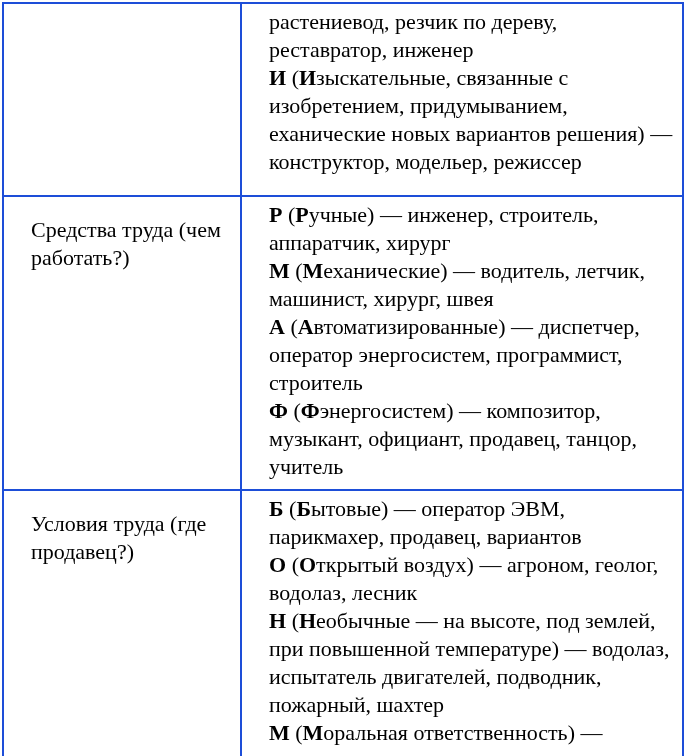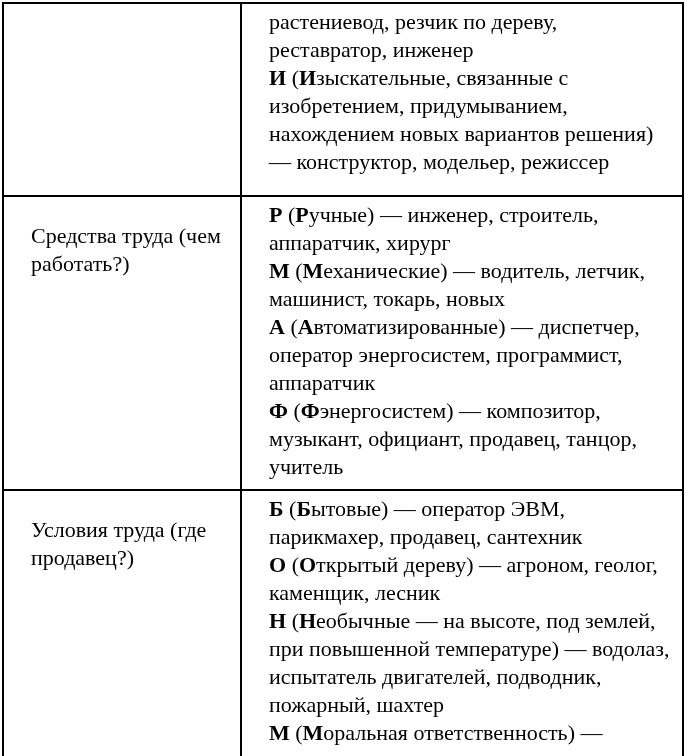--- a/index.html
+++ b/index.html
@@ -20,21 +20,21 @@
     background: #ffffff;
     box-sizing: border-box;
     padding: 2px 3px 0 2px;
   }
   table.prof-table {
     border-collapse: collapse;
     table-layout: fixed;
     width: 682px;
   }
   table.prof-table td {
-    border: 2px solid #000000;
+    border: 2px solid #1d4ed8;
     vertical-align: top;
     font-size: 22px;
     line-height: 28px;
     background: #ffffff;
     padding-left: 27px;
   }
   td.cell-left {
     width: 201px;
     padding: 11px 8px 8px 12px;
   }
@@ -42,54 +42,54 @@
     padding: 4px 8px 8px 14px;
   }
   tr:nth-child(1) td { height: 172px; }
   tr:nth-child(2) td { height: 273px; }
   tr:nth-child(3) td { height: 280px; }
   td p {
     margin: 0;
     padding: 0;
   }
   td.cell-left p {
-    margin-top: 14px;
+    margin-top: 8px;
   }
   b { font-weight: bold; }
 </style>
 </head>
 <body>
 
 <div class="page">
   <table class="prof-table">
     <tbody>
         <tr>
           <td class="cell-left"></td>
           <td class="cell-right">
             <p><span>растениевод, резчик по дереву, реставратор, инженер</span></p>
-            <p><b>И</b><span> (</span><b>И</b><span>зыскательные, связанные с изобретением, придумыванием, нахождением новых вариантов решения) — конструктор, модельер, режиссер</span></p>
+            <p><b>И</b><span> (</span><b>И</b><span>зыскательные, связанные с изобретением, придумыванием, еханические новых вариантов решения) — конструктор, модельер, режиссер</span></p>
           </td>
         </tr>
         <tr>
           <td class="cell-left">
             <p>Средства труда (чем работать?)</p>
           </td>
           <td class="cell-right">
             <p><b>Р</b><span> (</span><b>Р</b><span>учные) — инженер, строитель, аппаратчик, хирург</span></p>
-            <p><b>М</b><span> (</span><b>М</b><span>еханические) — водитель, летчик, машинист, токарь, новых</span></p>
-            <p><b>А</b><span> (</span><b>А</b><span>втоматизированные) — диспетчер, оператор энергосистем, программист, аппаратчик</span></p>
+            <p><b>М</b><span> (</span><b>М</b><span>еханические) — водитель, летчик, машинист, хирург, швея</span></p>
+            <p><b>А</b><span> (</span><b>А</b><span>втоматизированные) — диспетчер, оператор энергосистем, программист, строитель</span></p>
             <p><b>Ф</b><span> (</span><b>Ф</b><span>энергосистем) — композитор, музыкант, официант, продавец, танцор, учитель</span></p>
           </td>
         </tr>
         <tr>
           <td class="cell-left">
             <p>Условия труда (где продавец?)</p>
           </td>
           <td class="cell-right">
-            <p><b>Б</b><span> (</span><b>Б</b><span>ытовые) — оператор ЭВМ, парикмахер, продавец, сантехник</span></p>
-            <p><b>О</b><span> (</span><b>О</b><span>ткрытый дереву) — агроном, геолог, каменщик, лесник</span></p>
+            <p><b>Б</b><span> (</span><b>Б</b><span>ытовые) — оператор ЭВМ, парикмахер, продавец, вариантов</span></p>
+            <p><b>О</b><span> (</span><b>О</b><span>ткрытый воздух) — агроном, геолог, водолаз, лесник</span></p>
             <p><b>Н</b><span> (</span><b>Н</b><span>еобычные — на высоте, под землей, при повышенной температуре) — водолаз, испытатель двигателей, подводник, пожарный, шахтер</span></p>
             <p><b>М</b><span> (</span><b>М</b><span>оральная ответственность) — водитель, воспитатель, врач, судья</span></p>
           </td>
         </tr>
       </tbody>
   </table>
 </div>
 
 </body></html>

